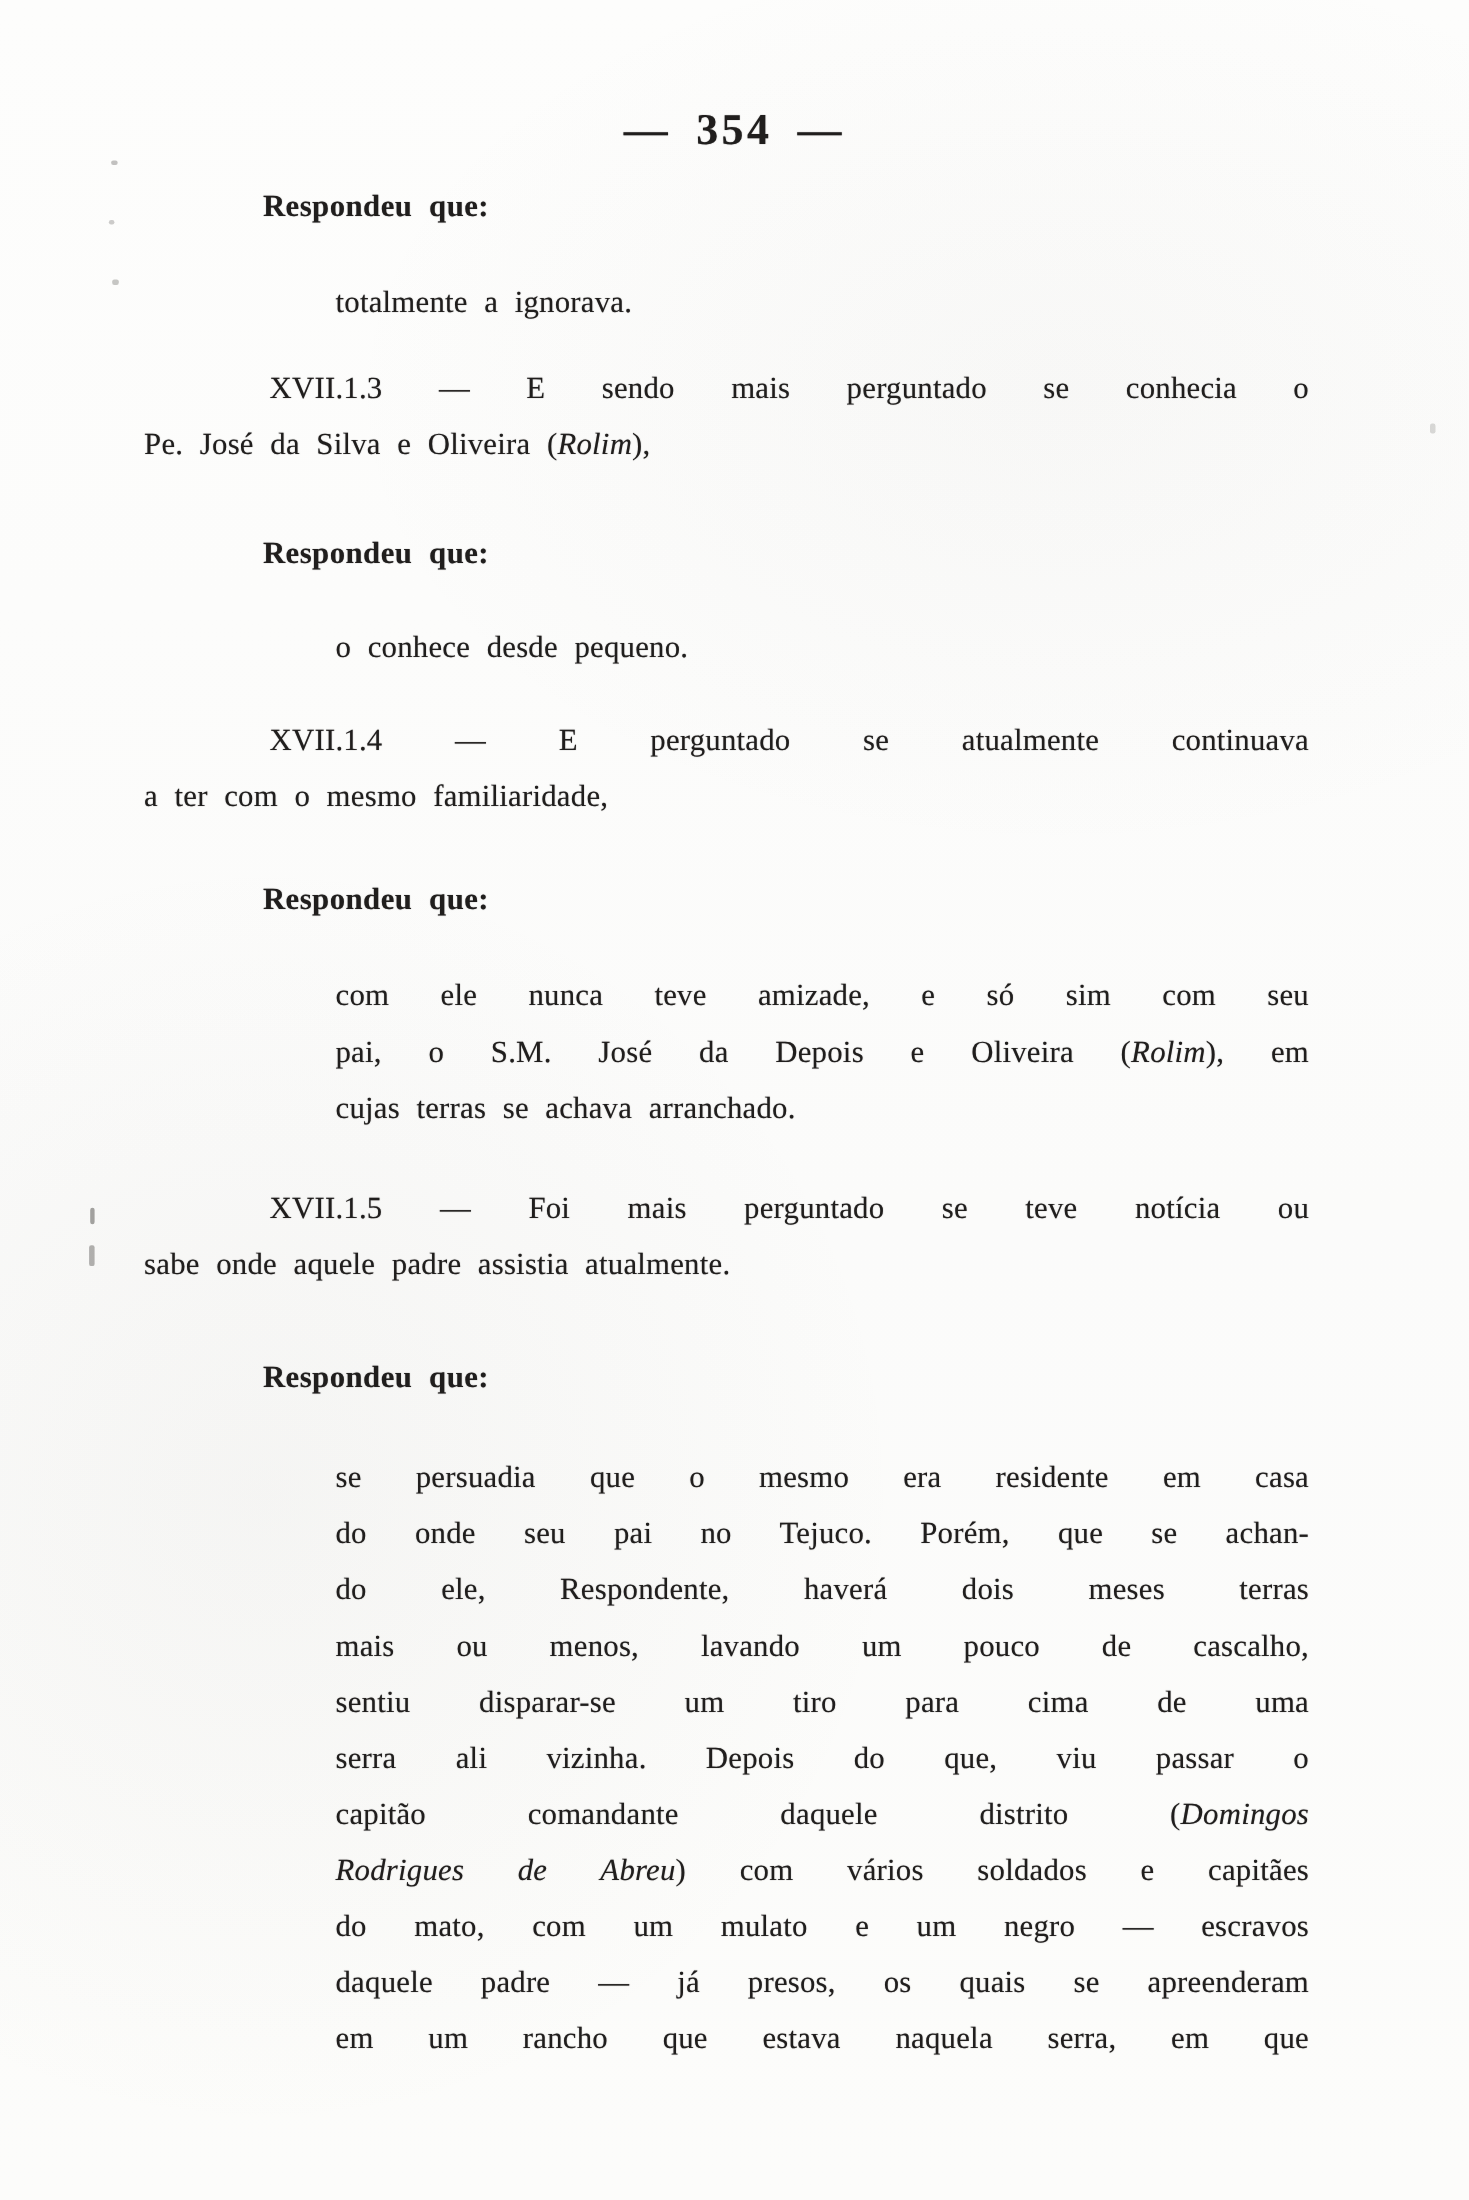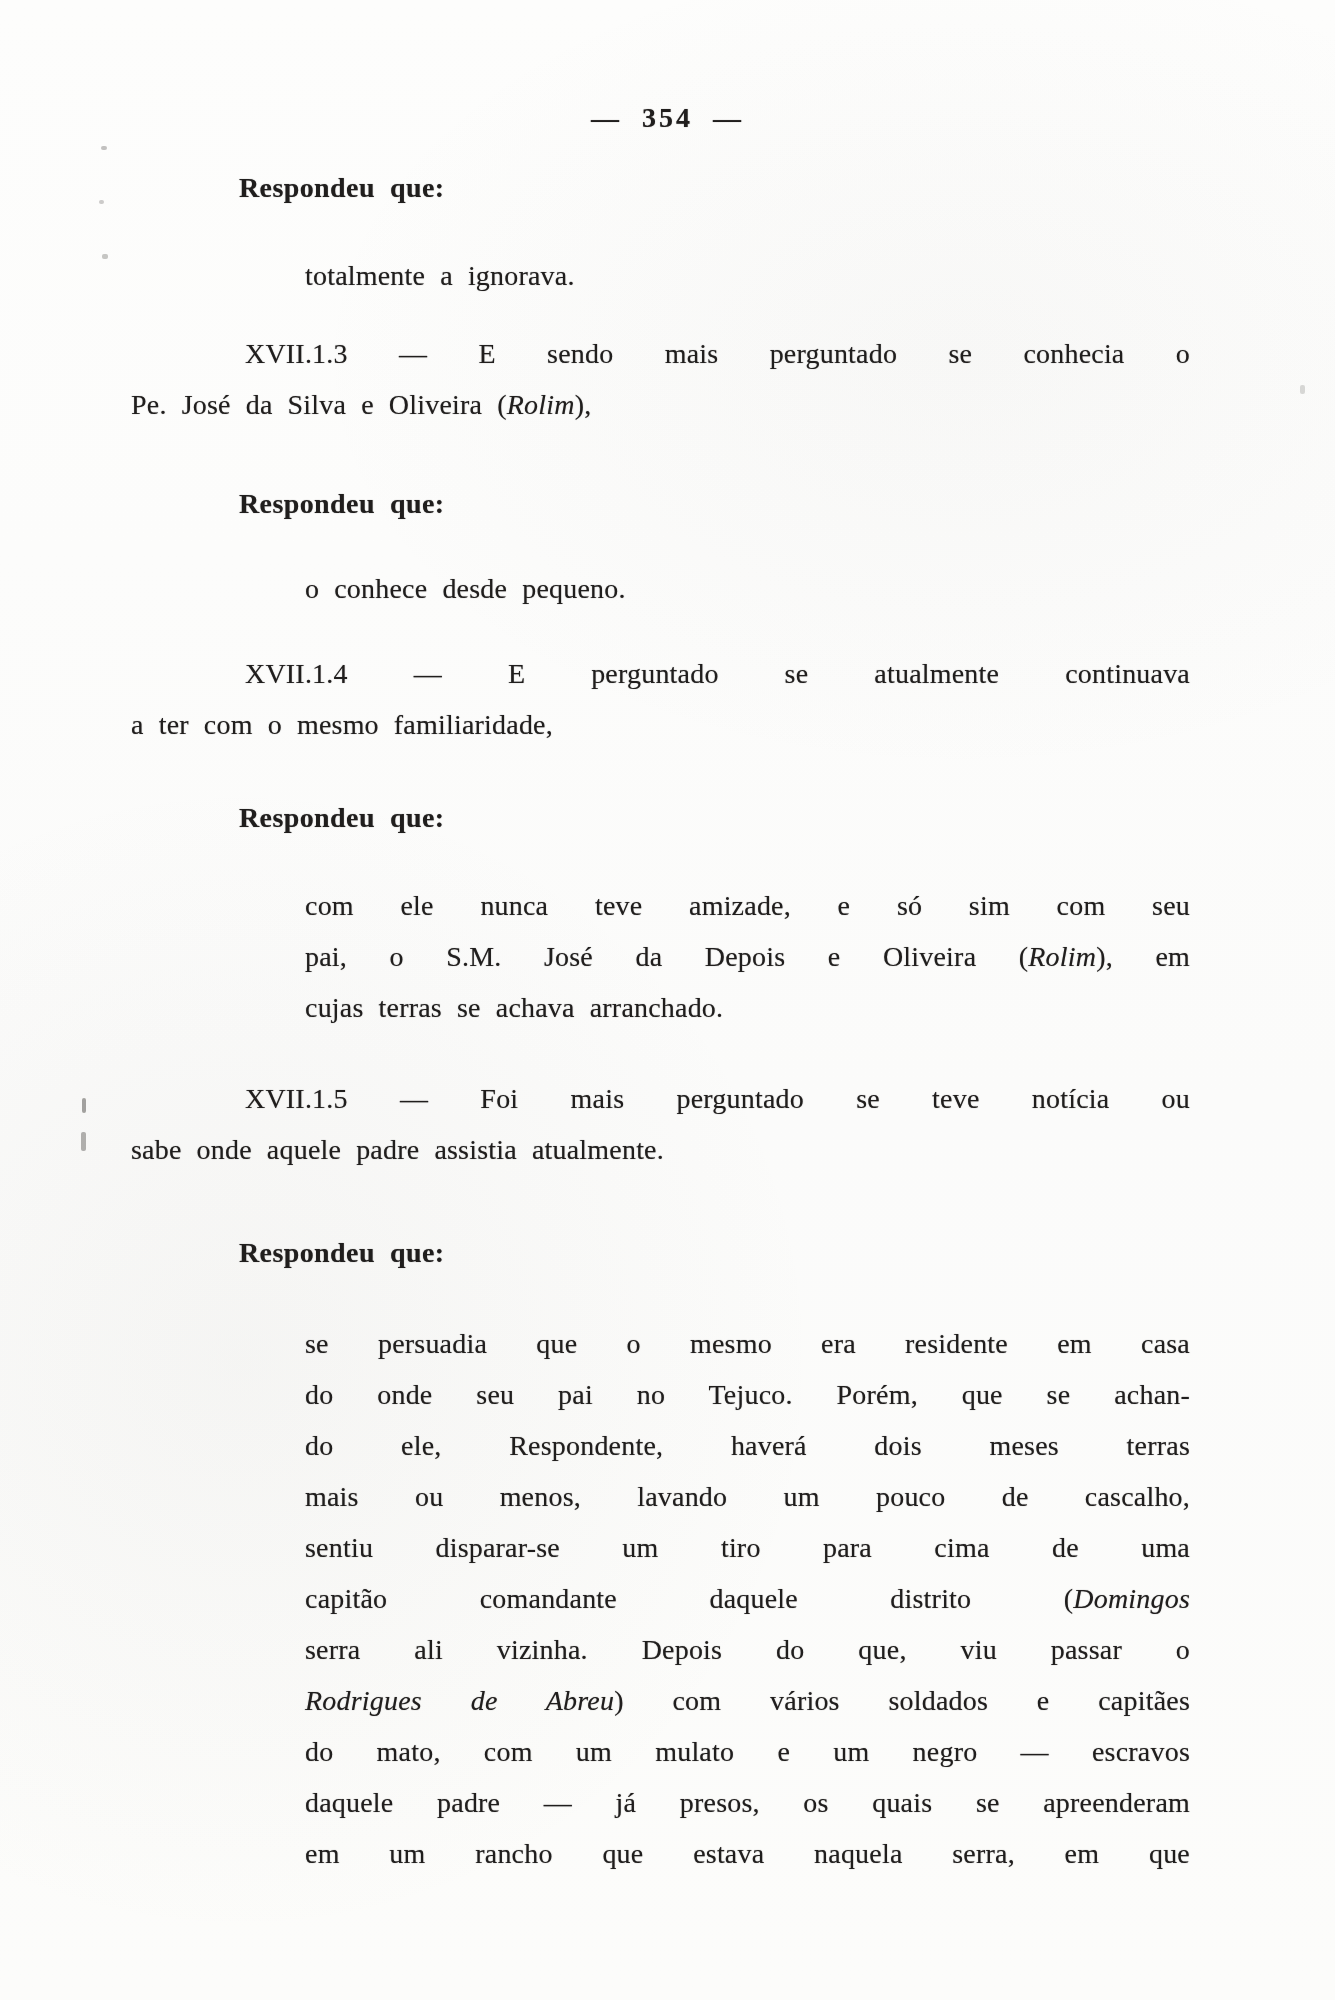--- a/index.html
+++ b/index.html
@@ -27,21 +27,21 @@
     white-space:normal;
   }
   .j{text-align:justify;text-align-last:justify;}
   .first{padding-left:114px;}
   .q{margin-left:131px;width:1059px;}
   .a{margin-left:305px;width:885px;font-family:Liberation Serif, serif;}
   .rq{margin-left:239px;font-weight:700;letter-spacing:0.4px;}
   .it{font-style:italic;}
   .pagenum{
     text-align:center;
-    font-size:28px;font-weight:700;
+    font-size:40px;font-weight:700;
     line-height:51px;
     letter-spacing:3px;word-spacing:10px;
     text-shadow:0 0 1px rgba(32,30,29,0.5);
   }
   .speck{position:absolute;background:#3a3834;border-radius:2px;}
 </style>
 </head>
 <body>
 
 <div class="page">
@@ -84,22 +84,22 @@
   </div>
 
   <div class="line rq" style="margin-top:52px">Respondeu que:</div>
 
   <div class="a" style="margin-top:40px">
     <div class="line j"><span>se persuadia que o mesmo era residente em casa</span></div>
     <div class="line j"><span>do onde seu pai no Tejuco. Porém, que se achan-</span></div>
     <div class="line j"><span>do ele, Respondente, haverá dois meses terras</span></div>
     <div class="line j"><span>mais ou menos, lavando um pouco de cascalho,</span></div>
     <div class="line j"><span>sentiu disparar-se um tiro para cima de uma</span></div>
+    <div class="line j"><span>serra ali vizinha. Depois do que, viu passar o</span></div>
     <div class="line j"><span>capitão comandante daquele distrito (</span><span class="it">Domingos</span></div>
-    <div class="line j"><span>serra ali vizinha. Depois do que, viu passar o</span></div>
     <div class="line j"><span class="it">Rodrigues de Abreu</span><span>) com vários soldados e capitães</span></div>
     <div class="line j"><span>do mato, com um mulato e um negro — escravos</span></div>
     <div class="line j"><span>daquele padre — já presos, os quais se apreenderam</span></div>
     <div class="line j"><span>em um rancho que estava naquela serra, em que</span></div>
   </div>
 
   <div class="speck" style="left:101px;top:146px;width:6px;height:4px;opacity:.30"></div>
   <div class="speck" style="left:99px;top:200px;width:5px;height:4px;opacity:.25"></div>
   <div class="speck" style="left:102px;top:254px;width:6px;height:5px;opacity:.28"></div>
   <div class="speck" style="left:82px;top:1098px;width:4px;height:15px;opacity:.45"></div>

